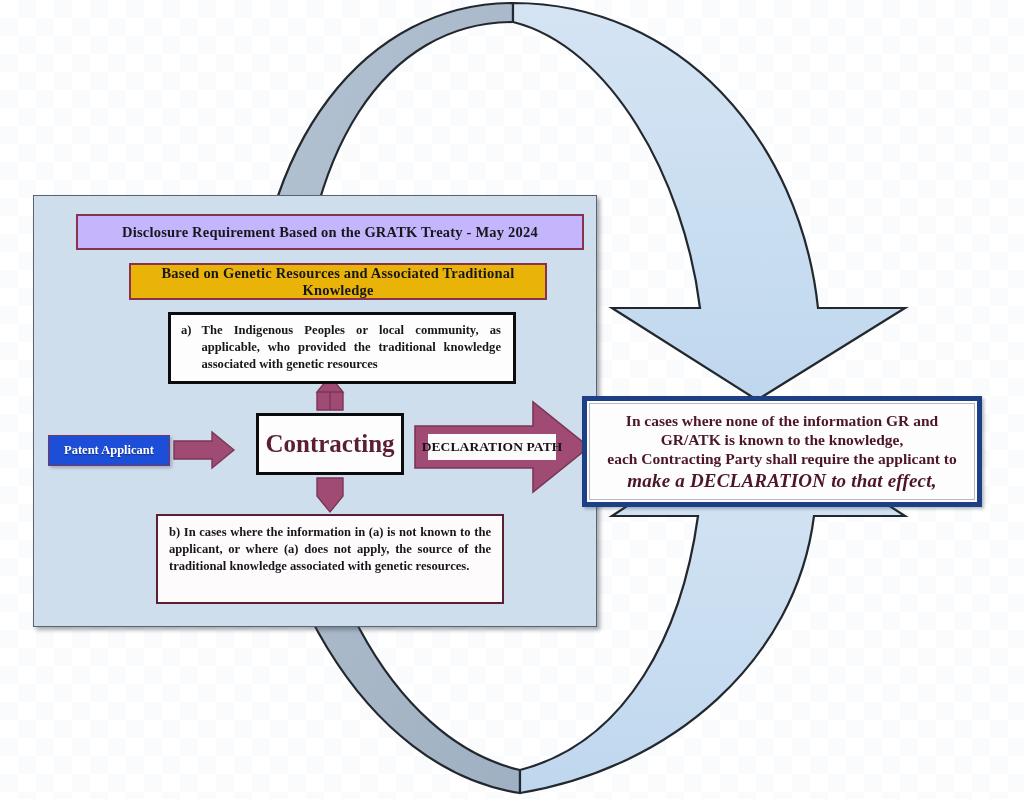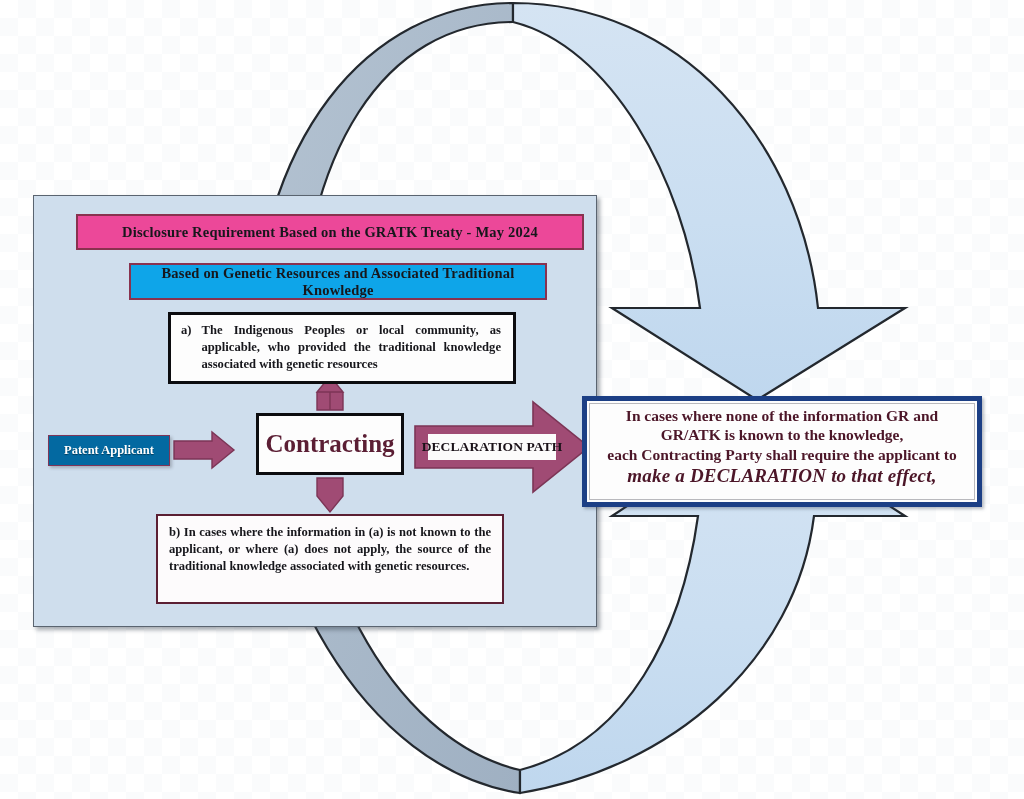--- a/index.html
+++ b/index.html
@@ -36,38 +36,38 @@
     width: 564px;
     height: 432px;
     background: #cfdeed;
     border: 1.5px solid #5a6470;
     box-shadow: 3px 3px 4px rgba(60,70,85,0.45);
     box-sizing: border-box;
   }
   
   .title-box {
     position: absolute;
-    background: #0ea5e9;
+    background: #eab308;
     border: 2.5px solid #89324f;
     box-sizing: border-box;
     display: flex;
     align-items: center;
     justify-content: center;
     text-align: center;
     color: #17171c;
     font-weight: bold;
     letter-spacing: 0.2px;
   }
   #title-box-1 {
     left: 42px;
     top: 18px;
     width: 508px;
     height: 36px;
     font-size: 14.5px;
-    background: #ec4899;
+    background: #c4b5fd;
   }
   #title-box-2 {
     left: 95px;
     top: 67px;
     width: 418px;
     height: 37px;
     font-size: 14.5px;
   }
   
   #clause-a-box {
@@ -128,21 +128,21 @@
     font-weight: bold;
     color: #5b1e34;
   }
   
   #patent-applicant-box {
     position: absolute;
     left: 14px;
     top: 239px;
     width: 122px;
     height: 31px;
-    background: #0369a1;
+    background: #1d4ed8;
     border: 1.5px solid #7e3658;
     box-sizing: border-box;
     display: flex;
     align-items: center;
     justify-content: center;
     color: #ffffff;
     font-size: 12.5px;
     font-weight: bold;
     text-shadow: 0 1px 1px rgba(0,0,0,0.45);
     box-shadow: 2px 2px 3px rgba(60,60,70,0.3);
@@ -194,21 +194,21 @@
     box-shadow: 2px 2px 3px rgba(50,60,80,0.35);
   }
   #declaration-box-inner {
     width: 100%;
     height: 100%;
     border: 1px solid #b9b9bd;
     box-sizing: border-box;
     display: flex;
     flex-direction: column;
     align-items: center;
-    justify-content: flex-start;
+    justify-content: center;
     text-align: center;
     color: #4c1628;
     font-weight: bold;
     line-height: 1.25;
     padding: 2px 6px;
   }
   .decl-line { font-size: 15.5px; display: block; }
   .decl-line.emph { font-size: 19px; letter-spacing: 0.2px; font-style: italic; }
 </style>
 </head>

